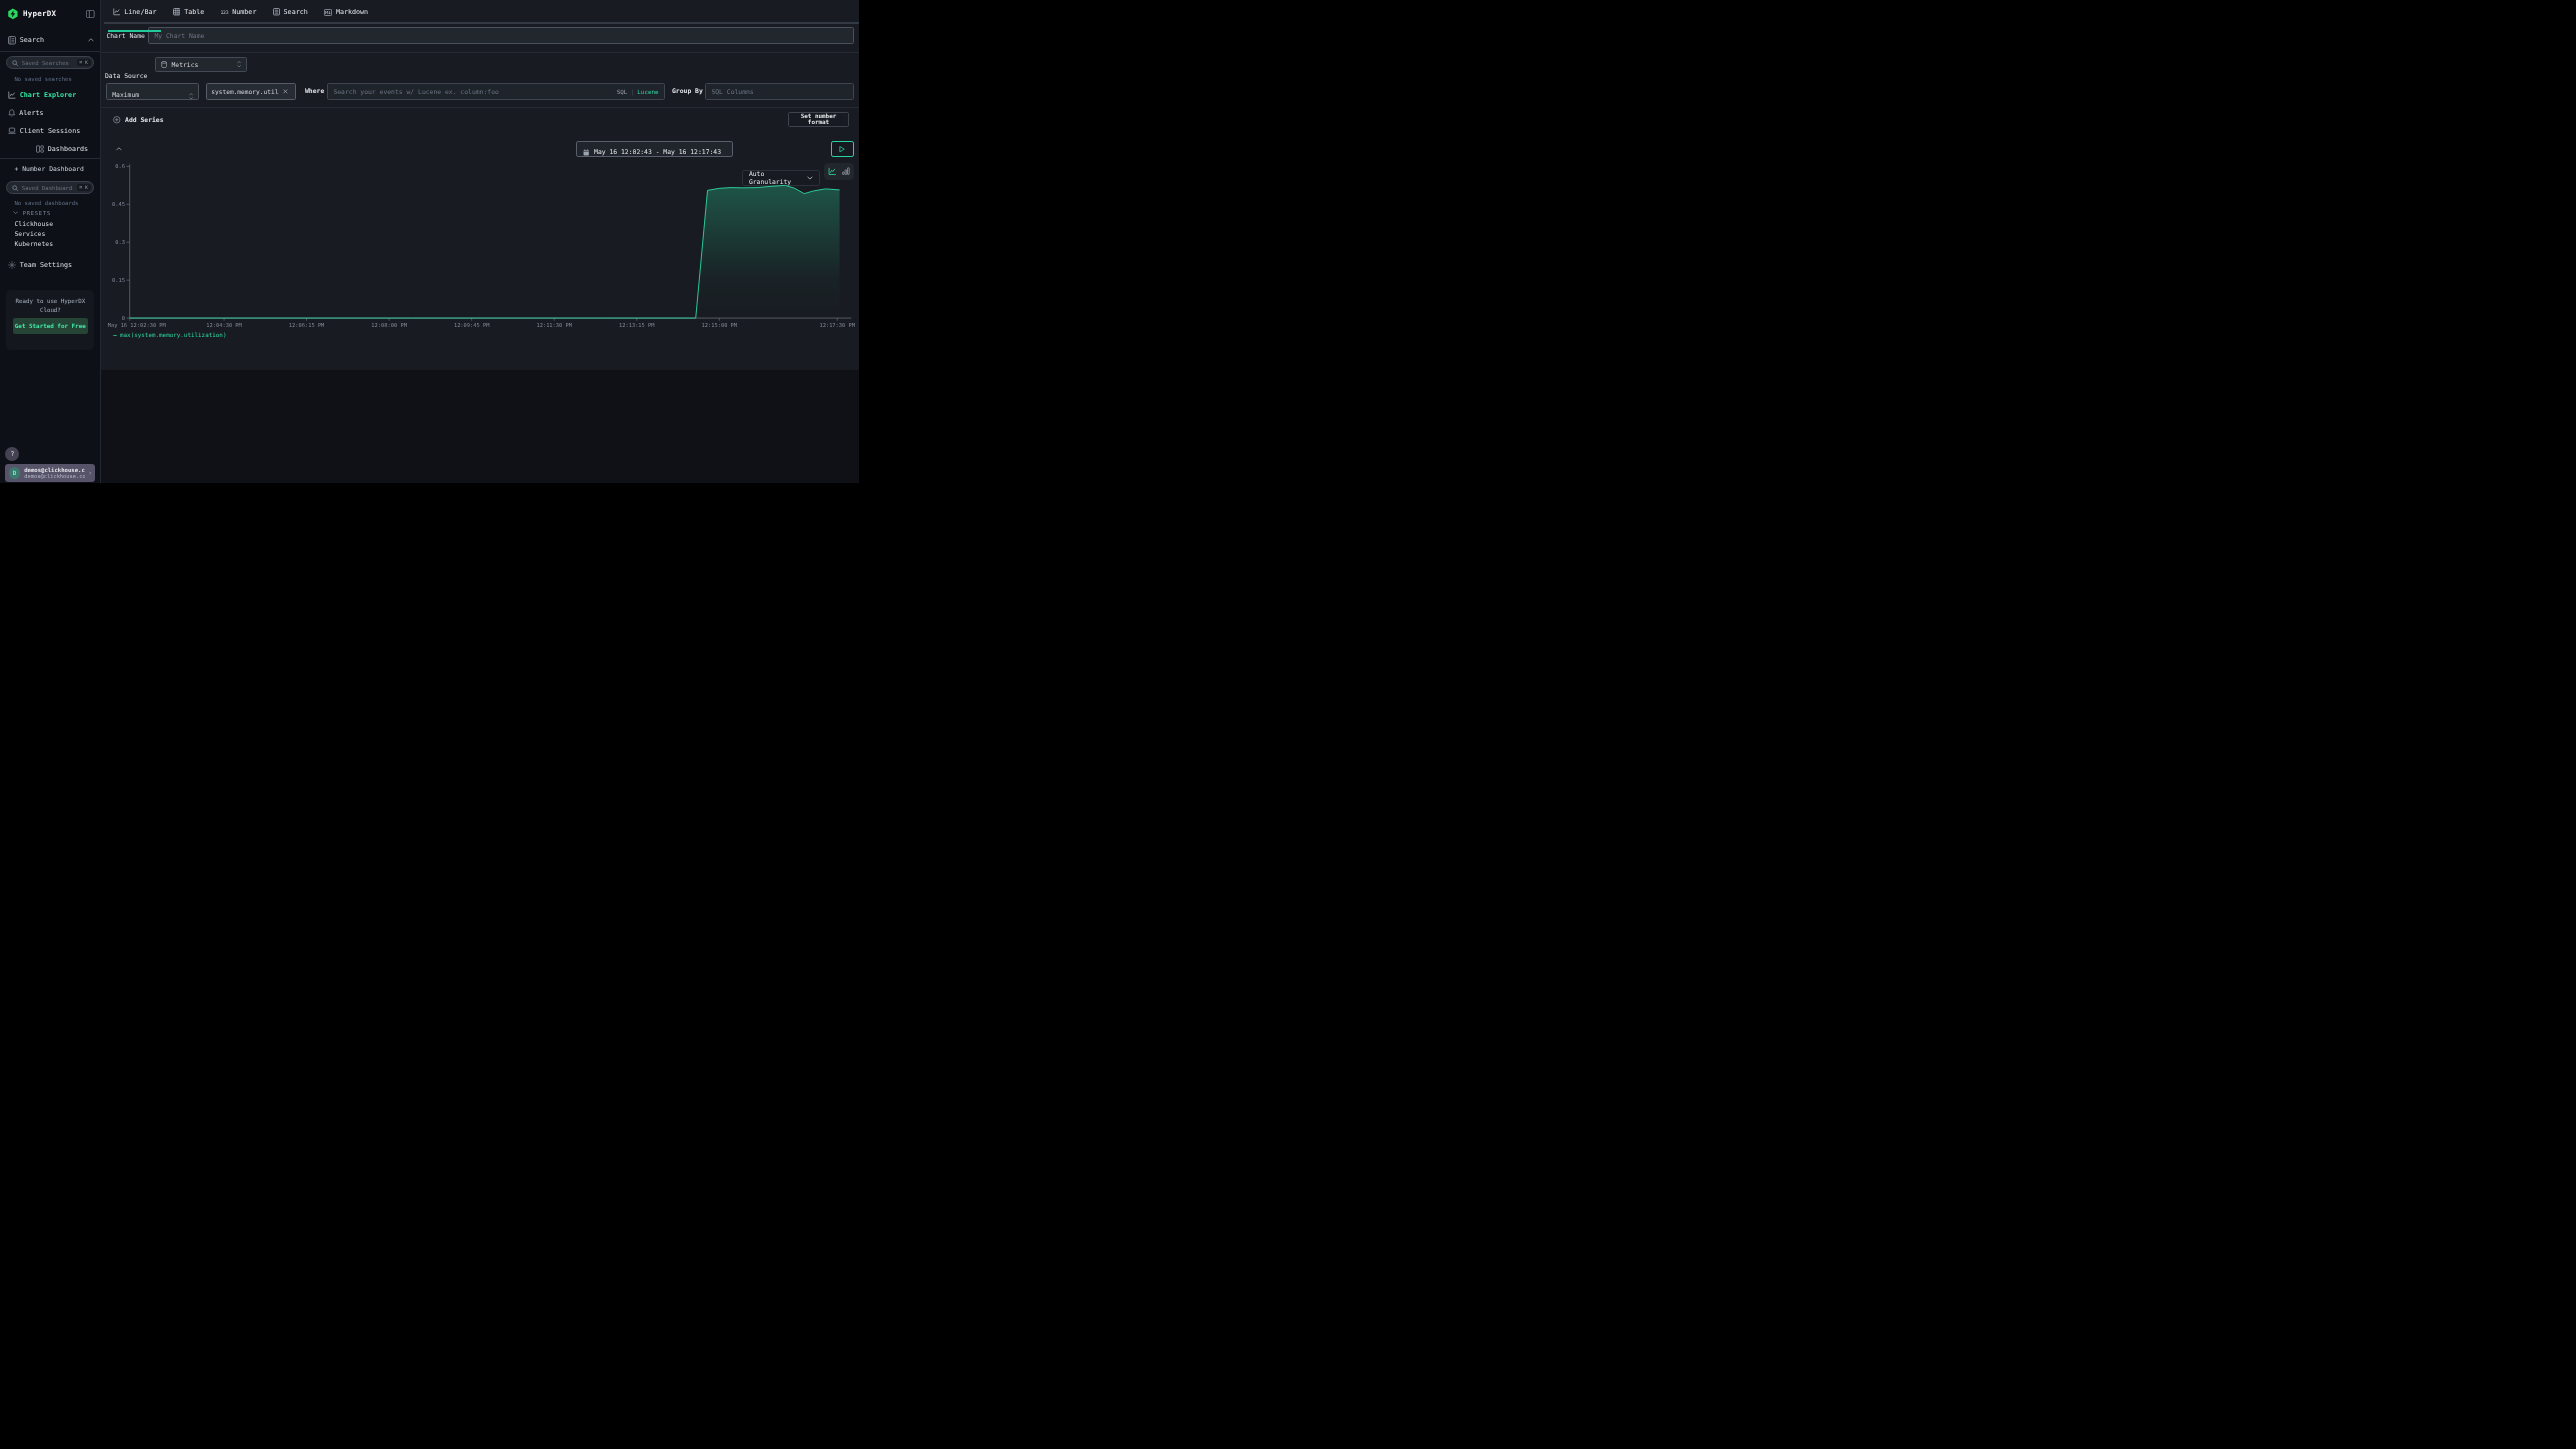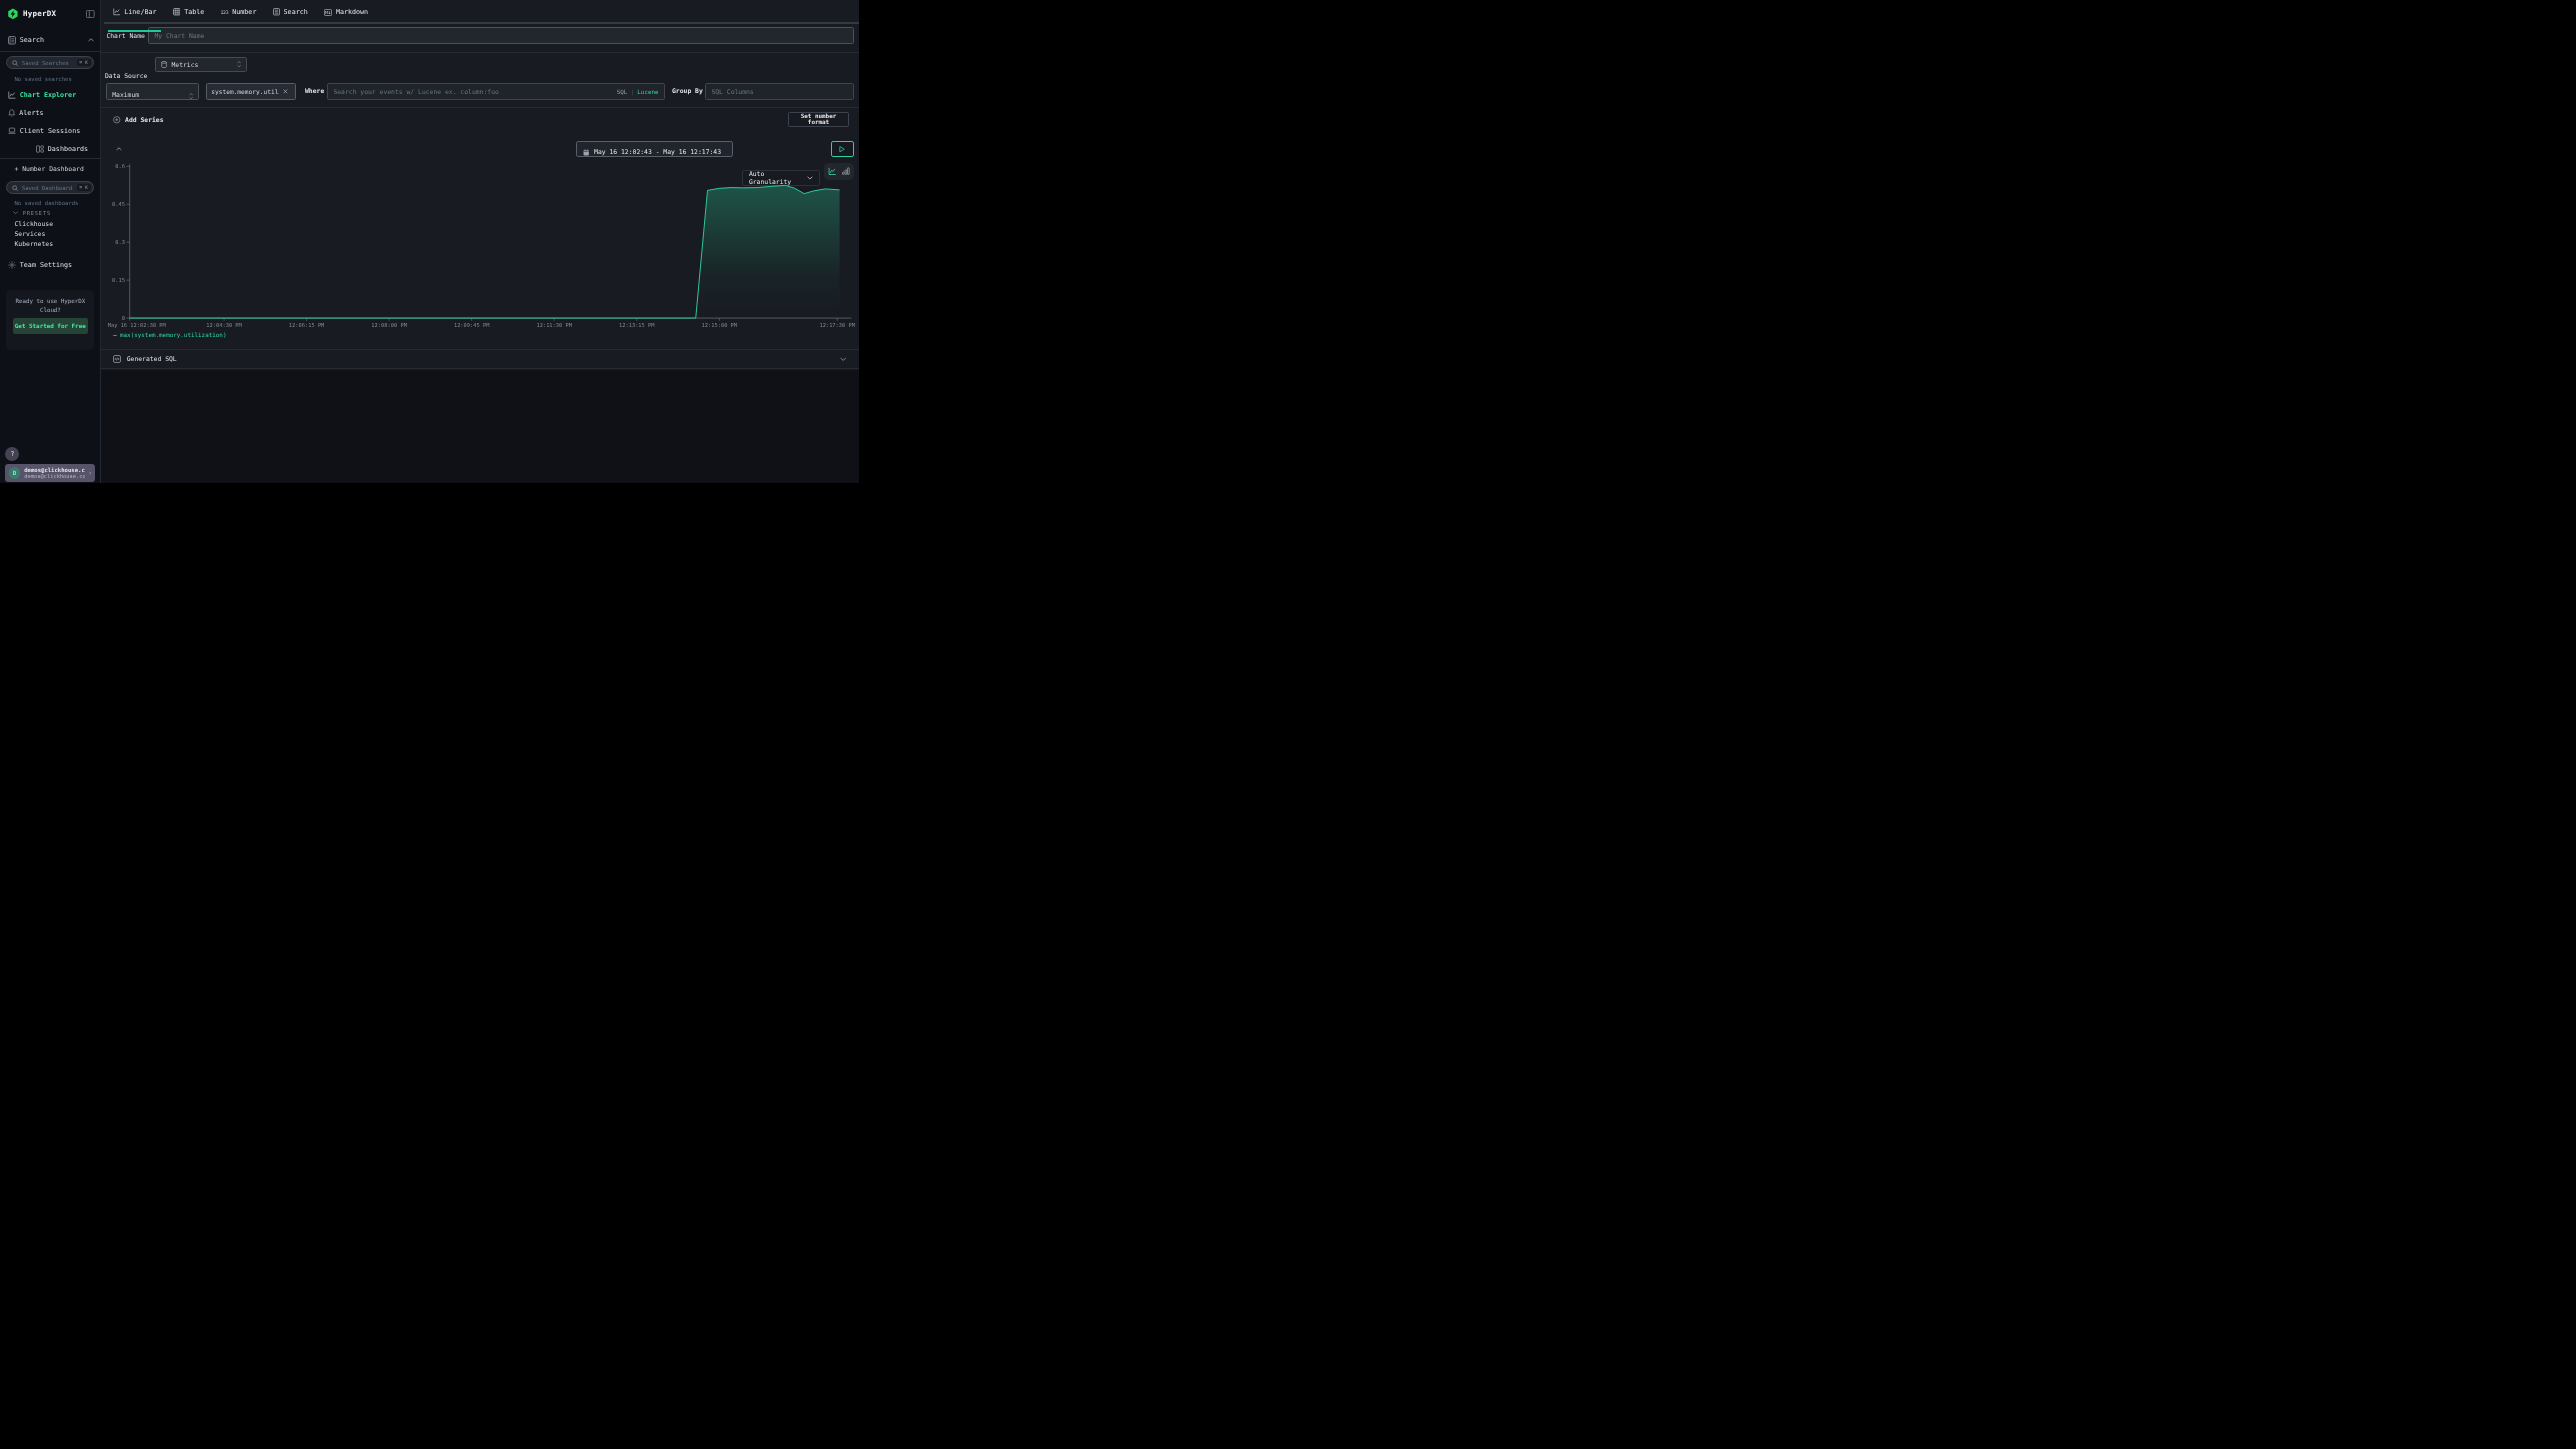--- a/index.html
+++ b/index.html
@@ -429,33 +429,17 @@
           <text x="1361.6078431372548" y="310" text-anchor="middle" fill="#828a98" font-size="10">12:17:30 PM</text>
           <path d="M42.0 293.0 L217.9 293.0 L393.9 293.0 L569.8 293.0 L745.8 293.0 L921.7 293.0 L1053.7 293.0 L1097.7 293.0 L1119.7 54.8 L1141.7 51.0 L1163.7 49.6 L1185.7 50.1 L1212.1 49.6 L1238.4 47.3 L1264.8 45.4 L1282.4 51.0 L1300.0 60.9 L1317.6 55.8 L1339.6 52.0 L1366.0 53.9 L1366.0 293 L42.0 293 Z" fill="url(#gfill)" stroke="none"></path>
           <path d="M42.0 293.0 L217.9 293.0 L393.9 293.0 L569.8 293.0 L745.8 293.0 L921.7 293.0 L1053.7 293.0 L1097.7 293.0 L1119.7 54.8 L1141.7 51.0 L1163.7 49.6 L1185.7 50.1 L1212.1 49.6 L1238.4 47.3 L1264.8 45.4 L1282.4 51.0 L1300.0 60.9 L1317.6 55.8 L1339.6 52.0 L1366.0 53.9" fill="none" stroke="#2dd9a2" stroke-width="1.7" stroke-linejoin="round"></path>
         </svg>
     </div>
     <div class="legend">
       <span class="dash">—</span>
       <span>max(system.memory.utilization)</span>
     </div>
 
-    <div class="sqlrow">
-      <span class="icon">
-        <svg width="8" height="8" viewBox="0 0 15 15">
-            <rect x="1" y="1" width="13" height="13" rx="2.5" fill="none" stroke="#b7bfca" stroke-width="1.2"></rect>
-            <polyline points="5.5,5.5 3.5,7.5 5.5,9.5" fill="none" stroke="#b7bfca" stroke-width="1.1"></polyline>
-            <polyline points="9.5,5.5 11.5,7.5 9.5,9.5" fill="none" stroke="#b7bfca" stroke-width="1.1"></polyline>
-            <line x1="8.2" y1="4.8" x2="6.8" y2="10.2" stroke="#b7bfca" stroke-width="1.1"></line>
-          </svg>
-      </span>
-      <span class="lbl">Generated SQL</span>
-      <span class="icon">
-        <svg width="6.4" height="4.3" viewBox="0 0 12 8">
-            <polyline points="1,1.5 6,6.5 11,1.5" fill="none" stroke="#aeb6c2" stroke-width="1.3"></polyline>
-          </svg>
-      </span>
-    </div>
 
     <div class="footer-dark"></div>
   </main>
 </div>
 
 
 </body></html>

